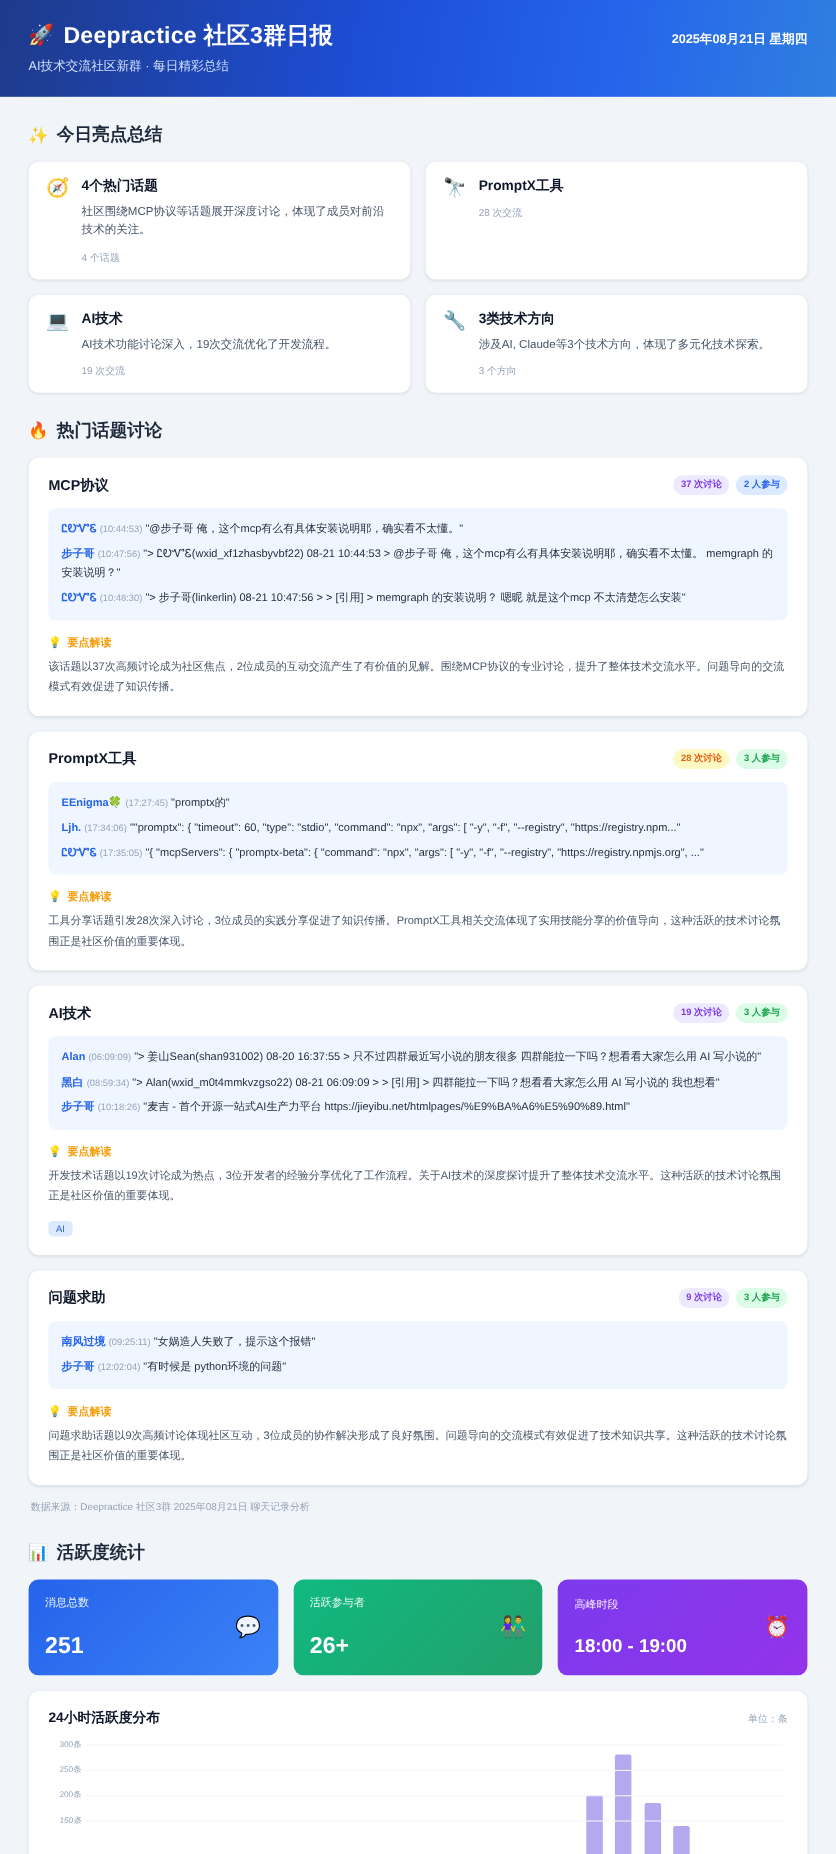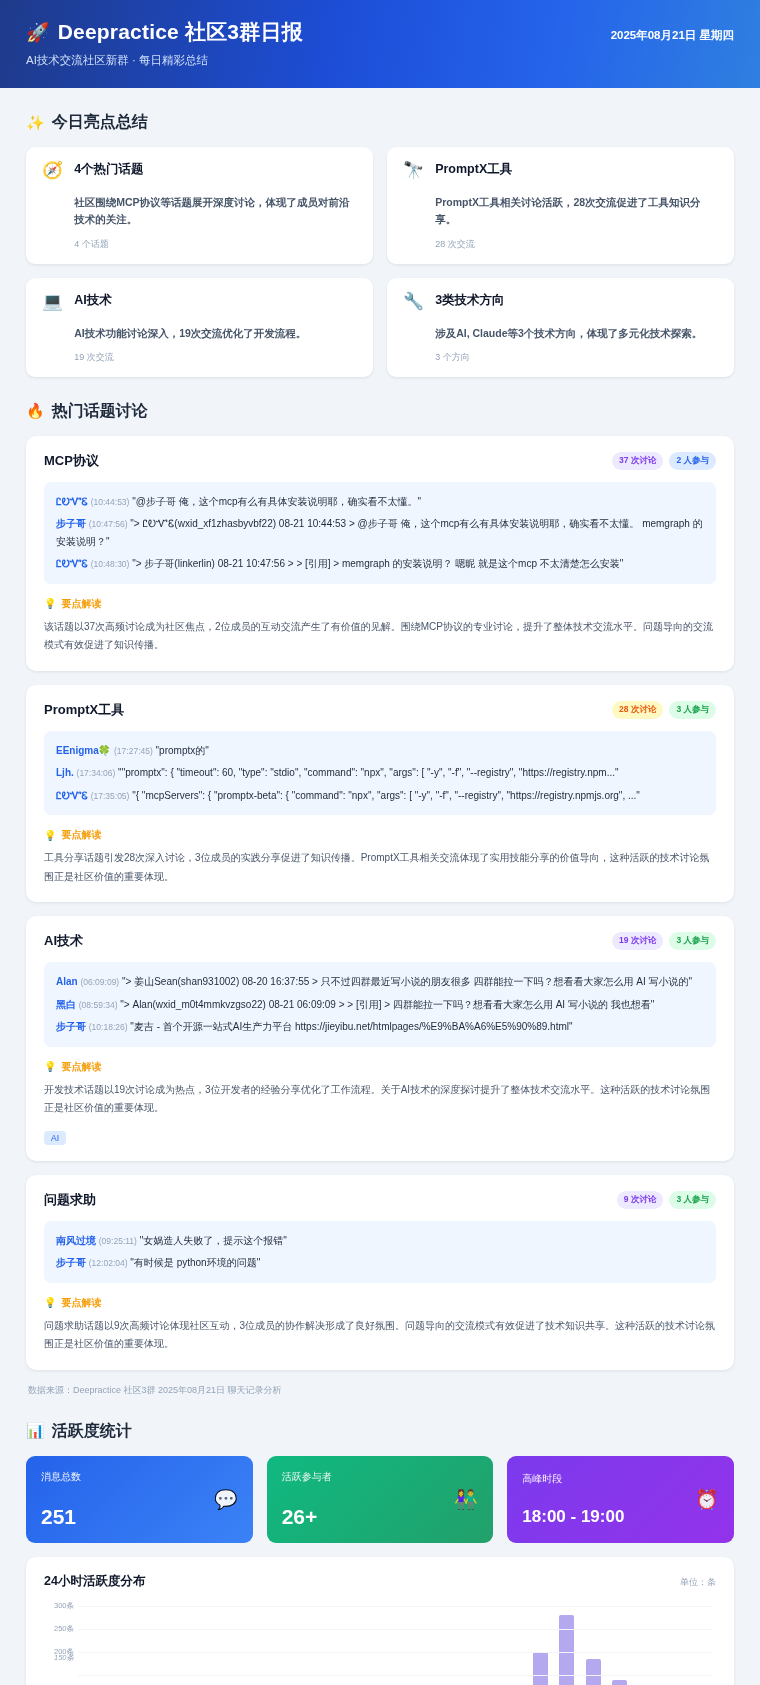--- a/index.html
+++ b/index.html
@@ -42,21 +42,21 @@
     display: grid; grid-template-columns: 1fr 1fr; gap: 14px;
   }
   .hl-card {
     background: #fff; border-radius: 9px; padding: 14px 16px 13px 16px;
     box-shadow: 0 1px 3px rgba(15,23,42,.09);
     display: flex; gap: 11px;
   }
   .hl-icon { font-size: 17px; line-height: 1.2; flex: 0 0 auto; }
   .hl-body { flex: 1; }
   .hl-title { font-size: 12.5px; font-weight: bold; color: #0f172a; }
-  .hl-desc { font-size: 10.5px; color: #475569; line-height: 1.65; margin-top: 16px; font-weight: bold; }
+  .hl-desc { font-size: 10.5px; color: #475569; line-height: 1.65; margin-top: 6px; }
   .hl-meta { font-size: 9px; color: #94a3b8; margin-top: 9px; }
 
   
   .topic-card {
     background: #fff; border-radius: 10px; padding: 16px 18px 16px 18px;
     box-shadow: 0 1px 3px rgba(15,23,42,.09);
     margin-bottom: 14px;
   }
   .topic-head { display: flex; align-items: center; justify-content: space-between; }
   .topic-name { font-size: 13px; font-weight: bold; color: #0f172a; }
@@ -152,21 +152,20 @@
           <div class="hl-title">4个热门话题</div>
           <div class="hl-desc">社区围绕MCP协议等话题展开深度讨论，体现了成员对前沿技术的关注。</div>
           <div class="hl-meta">4 个话题</div>
         </div>
       </div>
 
       <div class="hl-card">
         <div class="hl-icon">🔭</div>
         <div class="hl-body">
           <div class="hl-title">PromptX工具</div>
-          <div class="hl-desc">PromptX工具相关讨论活跃，28次交流促进了工具知识分享。</div>
           <div class="hl-meta">28 次交流</div>
         </div>
       </div>
 
       <div class="hl-card">
         <div class="hl-icon">💻</div>
         <div class="hl-body">
           <div class="hl-title">AI技术</div>
           <div class="hl-desc">AI技术功能讨论深入，19次交流优化了开发流程。</div>
           <div class="hl-meta">19 次交流</div>
@@ -398,21 +397,21 @@
               <div class="bar-slot"></div>
               <div class="bar-slot"></div>
               <div class="bar-slot"></div>
             </div>
         <div class="gridline" style="top: 50%;"></div>
             <div class="gridline" style="top: 33.3333%;"></div>
             <div class="gridline" style="top: 16.6667%;"></div>
             <div class="gridline" style="top: 0%;"></div>
           </div>
         <div id="ylabels">
-            <div class="ylabel" style="top: 52px; font-style: italic;">150条</div>
+            <div class="ylabel" style="top: 69px; font-style: italic;">150条</div>
             <div class="ylabel" style="top: 46px;">200条</div>
             <div class="ylabel" style="top: 23px;">250条</div>
             <div class="ylabel" style="top: 0px;">300条</div>
           </div>
 
       </div>
     </div>
   </div>
 
 </div>

